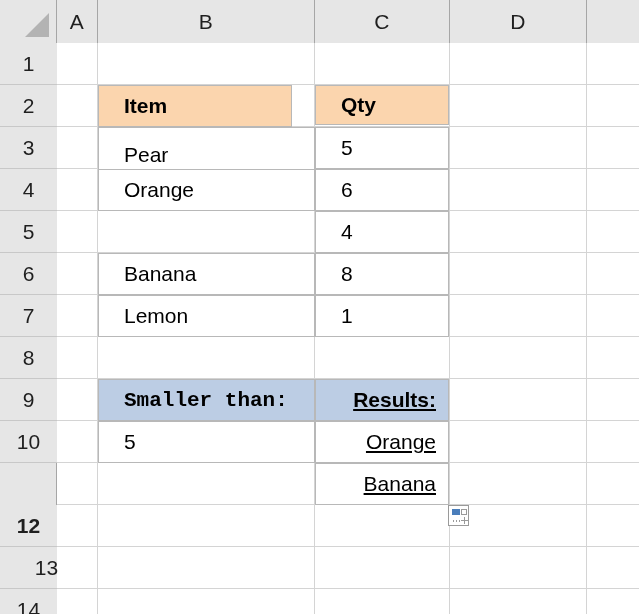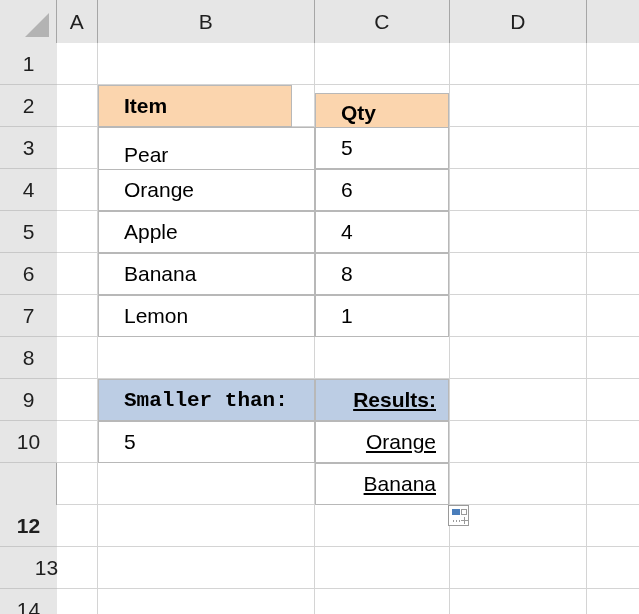--- a/index.html
+++ b/index.html
@@ -194,29 +194,28 @@
     <div class="row-head" style="top:252px; height:42px;">7</div>
     <div class="row-head" style="top:294px; height:42px;">8</div>
     <div class="row-head" style="top:336px; height:42px;">9</div>
     <div class="row-head" style="top:378px; height:42px;">10</div>
     <div class="row-head" style="top:462px; height:42px;font-weight:bold;">12</div>
     <div class="row-head" style="top:504px; height:42px;padding-left:36px;">13</div>
     <div class="row-head" style="top:546px; height:42px;">14</div>
   </div>
 
   <div class="cell hdr-peach align-left" style="left:98px; top:85px; width:194px; height:42px;">Item</div>
-  <div class="cell hdr-peach align-left" style="left:315px; top:85px; width:134px; height:40px;margin-top:8px;">Qty</div>
+  <div class="cell hdr-peach align-left" style="left:315px; top:85px; width:134px; height:40px;">Qty</div>
 
   <div class="cell align-left" style="left:98px; top:127px; width:217px; height:56px;">Pear</div>
   <div class="cell align-left" style="left:315px; top:127px; width:134px; height:42px;">5</div>
 
   <div class="cell align-left" style="left:98px; top:169px; width:217px; height:42px;">Orange</div>
   <div class="cell align-left" style="left:315px; top:169px; width:134px; height:42px;">6</div>
 
-  <div class="cell align-left" style="left:98px; top:211px; width:217px; height:42px;">Apple</div>
   <div class="cell align-left" style="left:315px; top:211px; width:134px; height:42px;">4</div>
 
   <div class="cell align-left" style="left:98px; top:253px; width:217px; height:42px;">Banana</div>
   <div class="cell align-left" style="left:315px; top:253px; width:134px; height:42px;">8</div>
 
   <div class="cell align-left" style="left:98px; top:295px; width:217px; height:42px;">Lemon</div>
   <div class="cell align-left" style="left:315px; top:295px; width:134px; height:42px;">1</div>
 
   <div class="cell hdr-blue align-left" style="left:98px; top:379px; width:217px; height:42px;font-family:Liberation Mono, monospace;">Smaller than:</div>
   <div class="cell hdr-blue align-right" style="left:315px; top:379px; width:134px; height:42px;">Results:</div>

